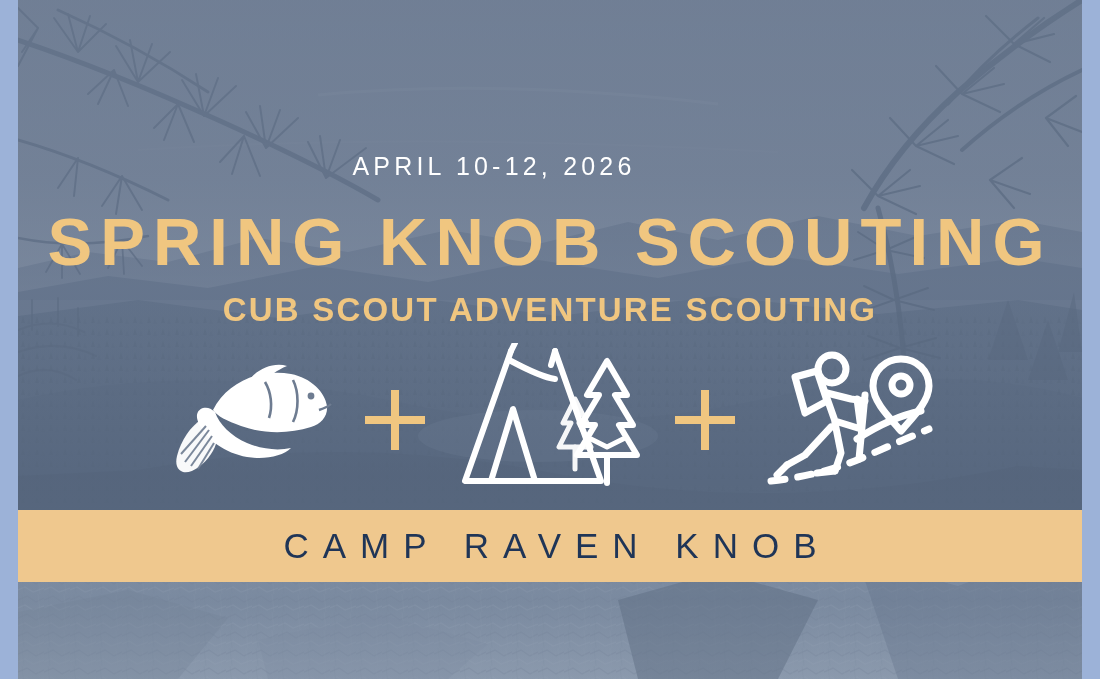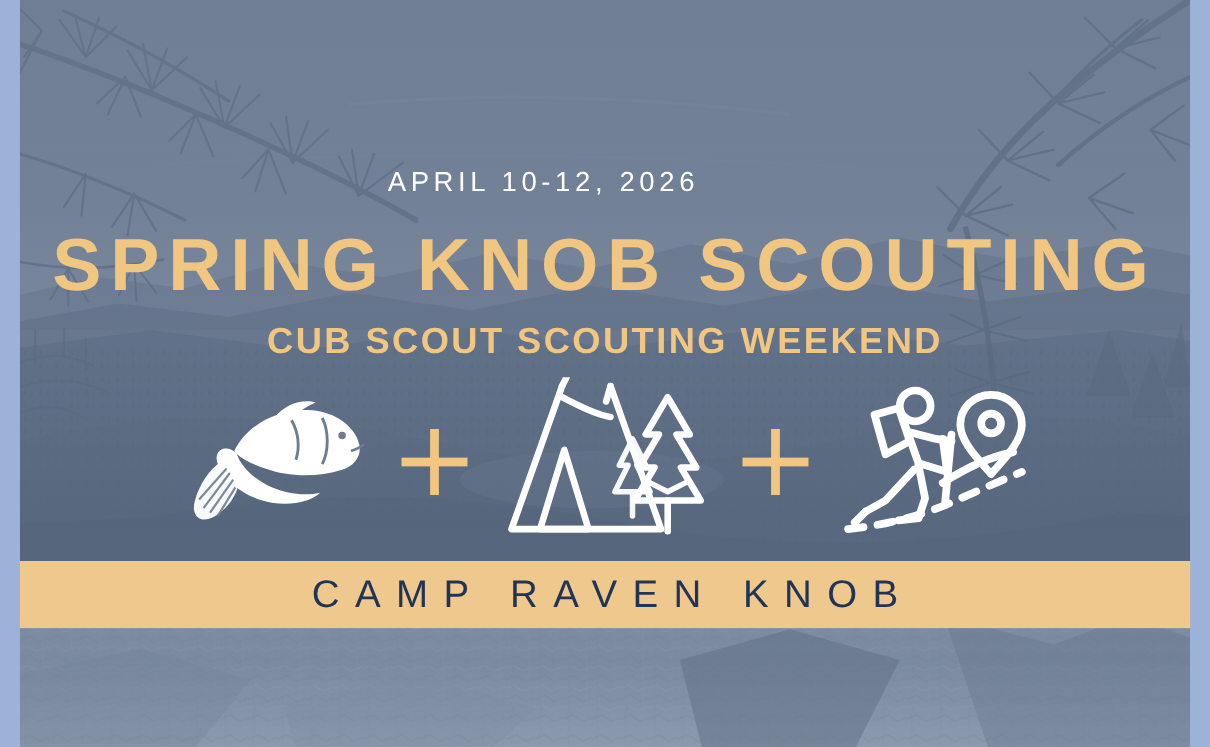--- a/index.html
+++ b/index.html
@@ -131,21 +131,21 @@
     justify-content: center;
   }
   .plus-cell svg { display: block; }
 
   
   .banner {
     position: absolute;
     left: 18px;
     top: 510px;
     width: 1064px;
-    height: 61px;
+    height: 72px;
     background: #efc88e;
     display: flex;
     align-items: center;
     justify-content: center;
   }
   .banner-text {
     color: #1f3557;
     font-size: 35px;
     font-weight: 400;
     letter-spacing: 14px;
@@ -282,21 +282,21 @@
 
   <div class="frame-left"></div>
   <div class="frame-right"></div>
 
   <div class="content">
 
     <div class="eyebrow">APRIL 10-12, 2026</div>
 
     <div class="headline">SPRING KNOB SCOUTING</div>
 
-    <div class="subhead">CUB SCOUT SCOUTING WEEKEND</div>
+    <div class="subhead">CUB SCOUT ADVENTURE SCOUTING</div>
 
     <div class="icon-row">
 
       <div class="icon-cell">
         <span>
           <svg width="170" height="140" viewBox="0 0 170 140" xmlns="http://www.w3.org/2000/svg">
             <g fill="#ffffff">
 
               <path d="M48 62 C62 34 96 20 126 26 C146 30 160 44 162 58
                        C163 68 156 76 146 79 C124 86 98 86 76 78

